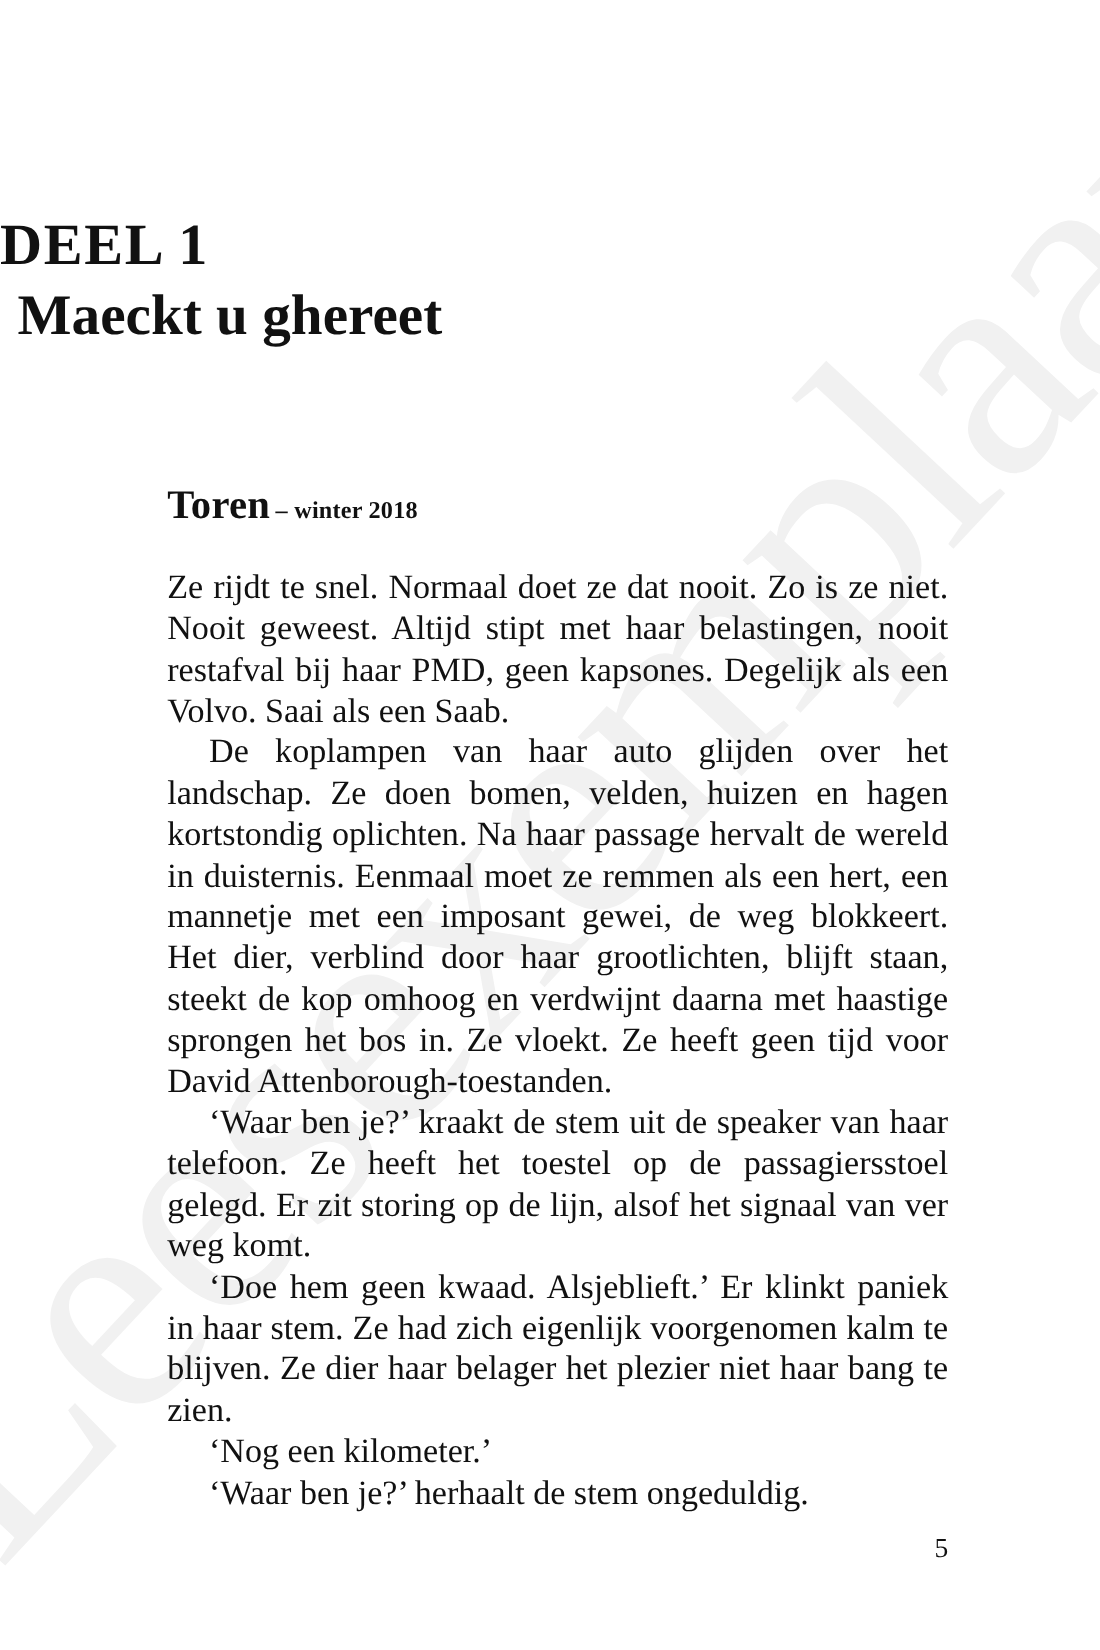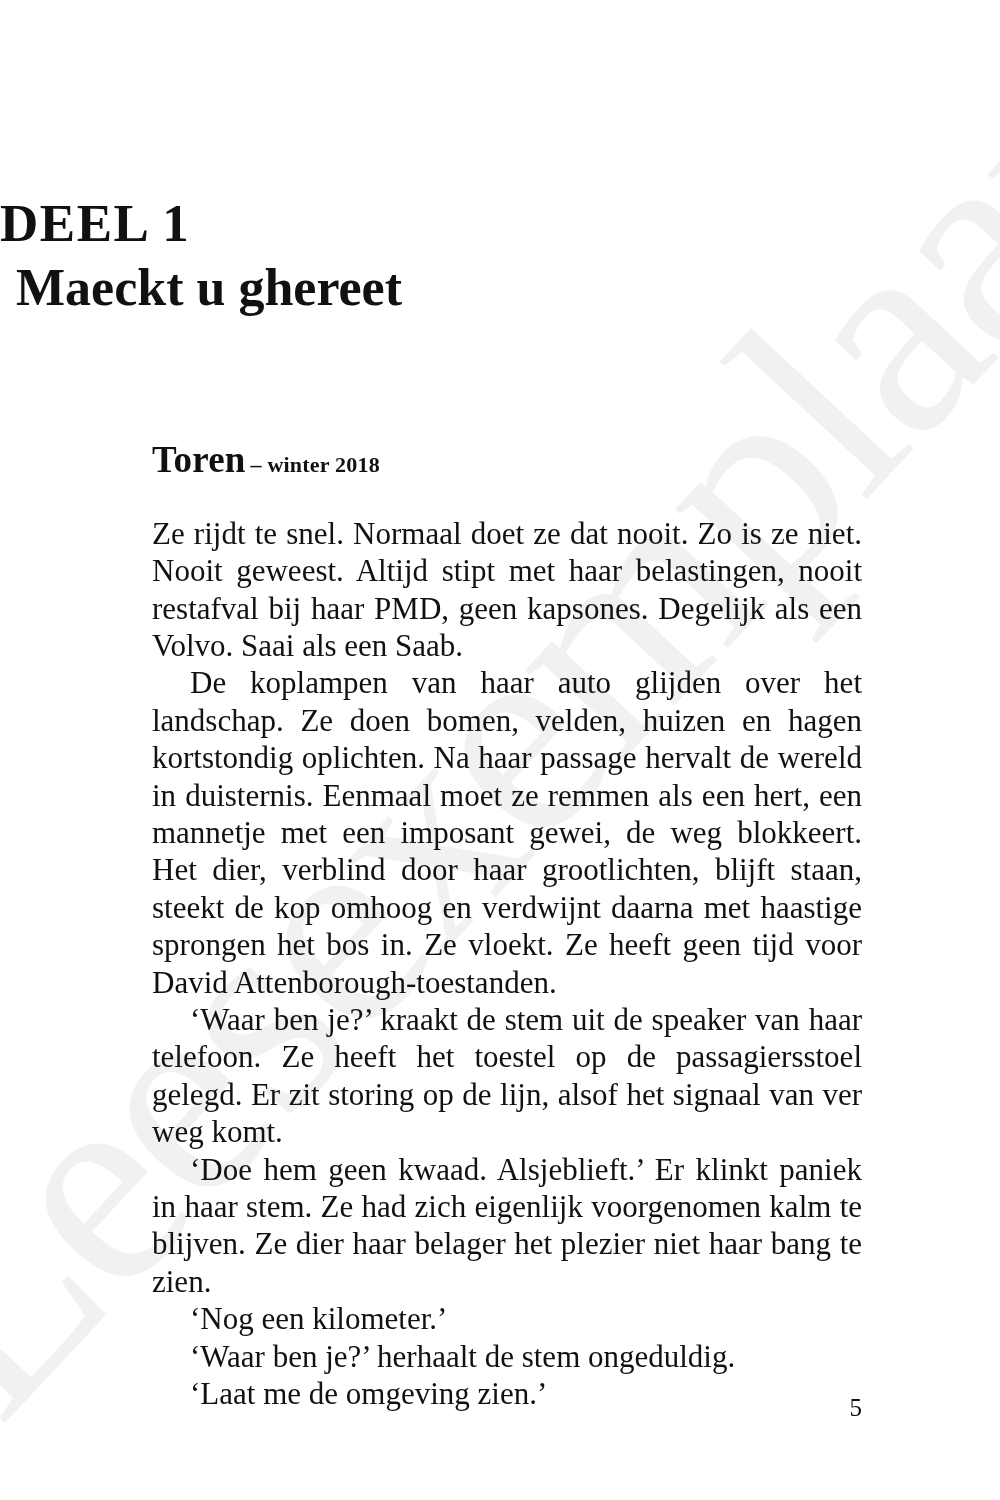--- a/index.html
+++ b/index.html
@@ -144,20 +144,19 @@
       <div class="chapter-line">
         <span class="chapter-title">Toren</span><span class="chapter-sub">– winter 2018</span>
       </div>
 
       <p class="body">Ze rijdt te snel. Normaal doet ze dat nooit. Zo is ze niet. Nooit geweest. Altijd stipt met haar belastingen, nooit restafval bij haar PMD, geen kapsones. Degelijk als een Volvo. Saai als een Saab.</p>
       <p class="body indent">De koplampen van haar auto glijden over het landschap. Ze doen bomen, velden, huizen en hagen kortstondig oplichten. Na haar passage hervalt de wereld in duisternis. Eenmaal moet ze remmen als een hert, een mannetje met een imposant gewei, de weg blokkeert. Het dier, verblind door haar grootlichten, blijft staan, steekt de kop omhoog en verdwijnt daarna met haastige sprongen het bos in. Ze vloekt. Ze heeft geen tijd voor David Attenborough-toestanden.</p>
       <p class="body indent">‘Waar ben je?’ kraakt de stem uit de speaker van haar telefoon. Ze heeft het toestel op de passagiersstoel gelegd. Er zit storing op de lijn, alsof het signaal van ver weg komt.</p>
       <p class="body indent">‘Doe hem geen kwaad. Alsjeblieft.’ Er klinkt paniek in haar stem. Ze had zich eigenlijk voorgenomen kalm te blijven. Ze dier haar belager het plezier niet haar bang te zien.</p>
       <p class="body indent">‘Nog een kilometer.’</p>
       <p class="body indent">‘Waar ben je?’ herhaalt de stem ongeduldig.</p>
-      <p class="body indent">‘Laat me de omgeving zien.’</p>
 
     </div>
 
     <div class="page-number">5</div>
 
   </div>
 </div>
 
 </body></html>

